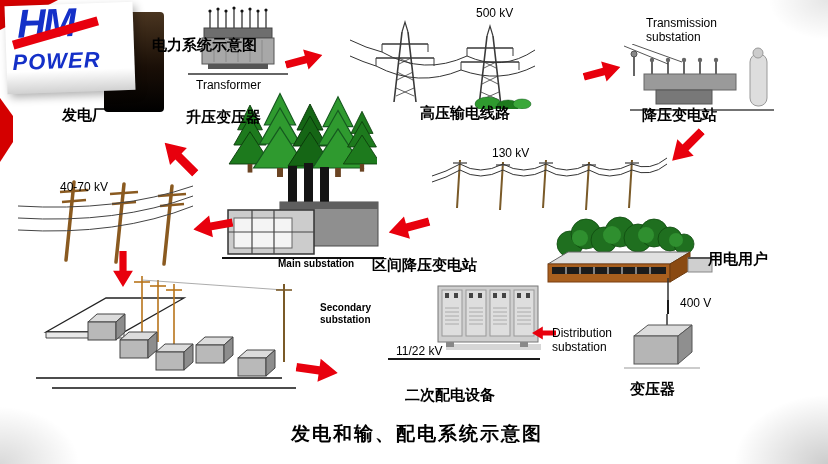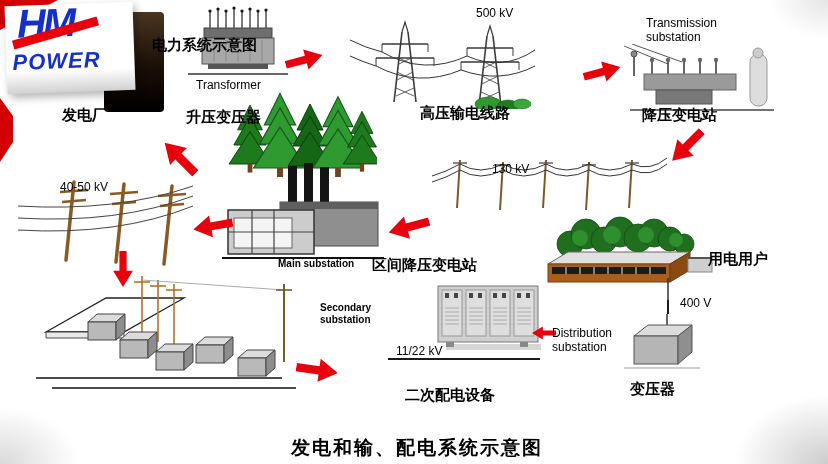--- a/index.html
+++ b/index.html
@@ -358,26 +358,26 @@
     </div>
 
   <div class="lbl cn" style="left:152px;top:36px">电力系统示意图</div>
   <div class="lbl cn" style="left:62px;top:106px">发电厂</div>
   <div class="lbl en" style="left:196px;top:78px">Transformer</div>
   <div class="lbl cn" style="left:186px;top:108px">升压变压器</div>
   <div class="lbl en" style="left:476px;top:6px">500 kV</div>
   <div class="lbl cn" style="left:420px;top:104px">高压输电线路</div>
   <div class="lbl en wrap" style="left:646px;top:16px;width:106px">Transmission substation</div>
   <div class="lbl cn" style="left:642px;top:106px">降压变电站</div>
-  <div class="lbl en" style="left:492px;top:162px">130 kV</div>
+  <div class="lbl en" style="left:492px;top:146px">130 kV</div>
   <div class="lbl en-b" style="left:278px;top:258px">Main substation</div>
   <div class="lbl cn" style="left:372px;top:256px">区间降压变电站</div>
-  <div class="lbl en" style="left:60px;top:180px">40-50 kV</div>
+  <div class="lbl en" style="left:60px;top:180px">40-70 kV</div>
   <div class="lbl en-b wrap" style="left:320px;top:302px;width:86px">Secondary substation</div>
   <div class="lbl en" style="left:396px;top:344px">11/22 kV</div>
   <div class="lbl en wrap" style="left:552px;top:326px;width:84px">Distribution substation</div>
   <div class="lbl cn" style="left:405px;top:386px">二次配电设备</div>
   <div class="lbl cn" style="left:630px;top:380px">变压器</div>
   <div class="lbl en" style="left:680px;top:296px">400 V</div>
   <div class="lbl cn" style="left:708px;top:250px">用电用户</div>
-  <div class="lbl title" style="left:291px;top:437px">发电和输、配电系统示意图</div>
+  <div class="lbl title" style="left:291px;top:423px">发电和输、配电系统示意图</div>
 
 </div>
 
 </body></html>

